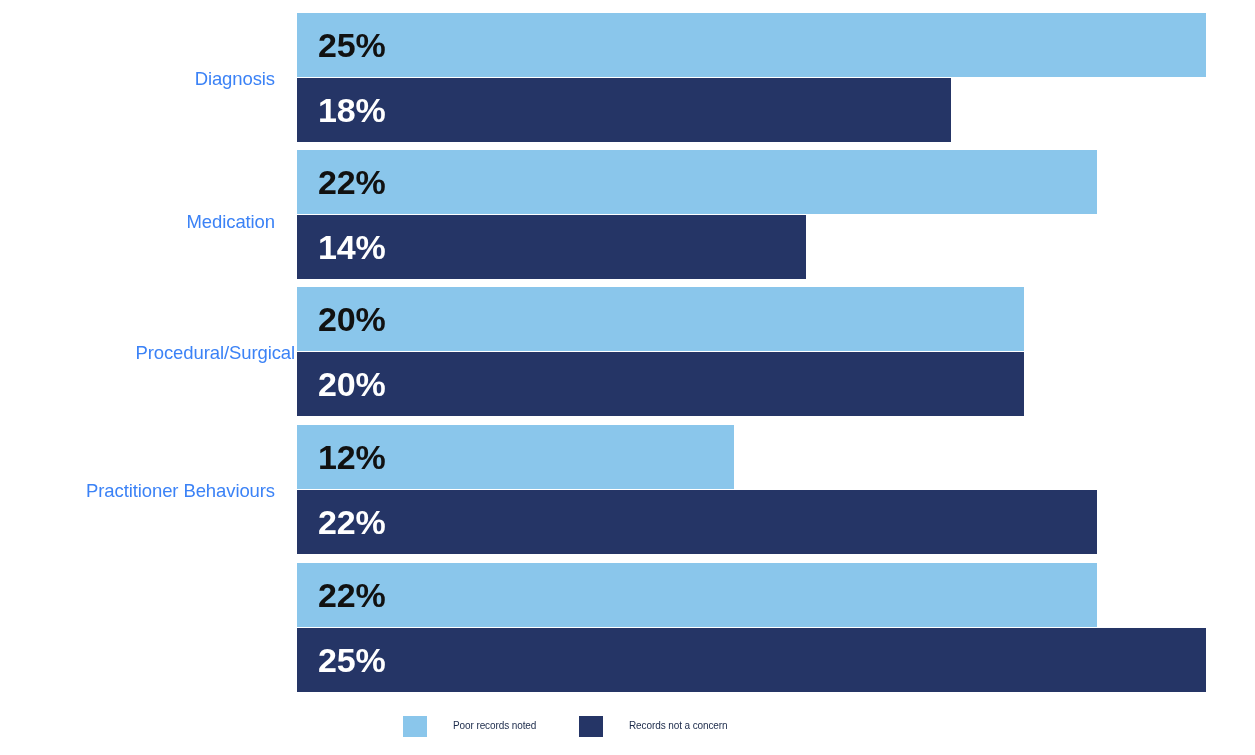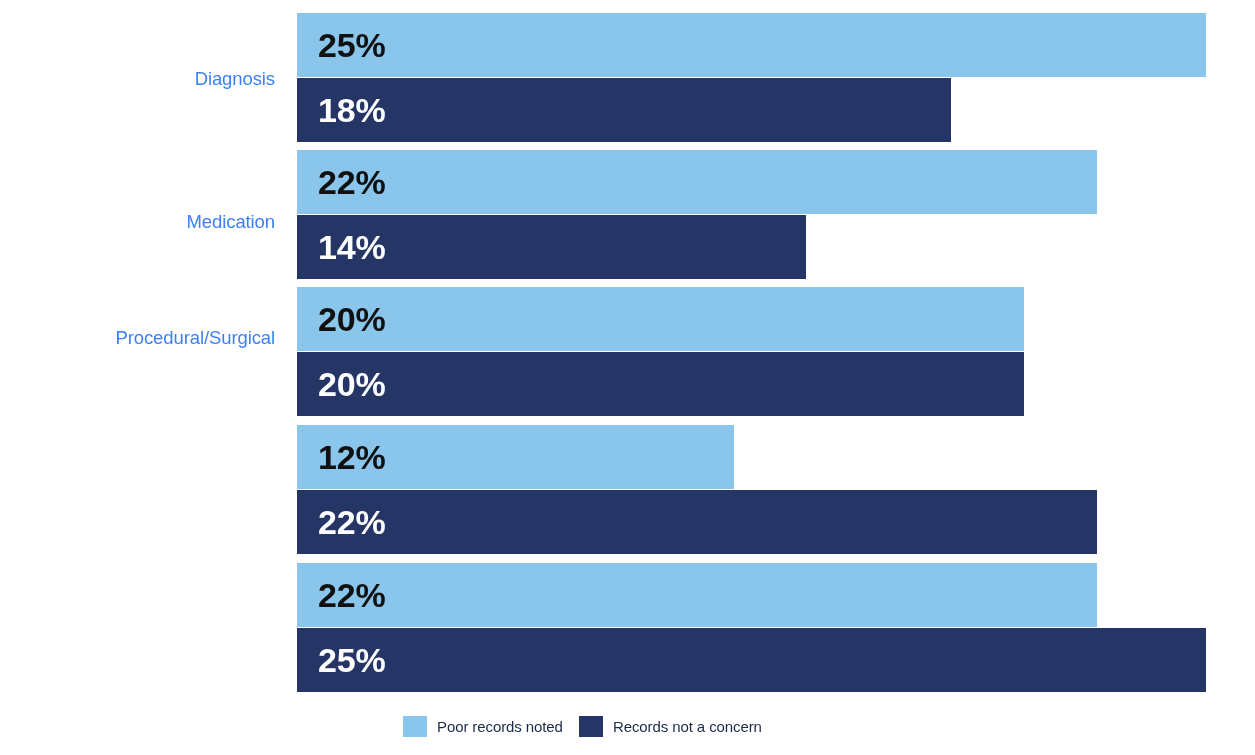--- a/index.html
+++ b/index.html
@@ -94,22 +94,22 @@
     height: 28px;
     display: flex;
     align-items: center;
   }
   .legend-swatch {
     width: 24px;
     height: 21px;
     flex: 0 0 auto;
   }
   .legend-text {
-    margin-left: 10px;
-    font-size: 15px;
+    margin-left: 26px;
+    font-size: 10px;
     font-weight: 400;
     color: #1b2a4a;
     letter-spacing: -0.1px;
     line-height: 1;
     white-space: nowrap;
   }
 </style>
 </head>
 <body>
 
@@ -135,32 +135,33 @@
         <div class="bar" style="width:800px;"></div>
         <div class="bar-value">22%</div>
       </div>
       <div class="bar-row series-dark" style="top:65px; width:549px;">
         <div class="bar" style="width:509px;"></div>
         <div class="bar-value">14%</div>
       </div>
     </div>
 
     <div class="cat-group" style="top:287px; height:129px;">
-      <div class="cat-label" style="top:42px;">Procedural/Surgical</div>
+      <div class="cat-label" style="top:57px;margin-left:20px;">Procedural/Surgical</div>
       <div class="bar-row series-light" style="top:0px; width:727px;">
         <div class="bar" style="width:727px;"></div>
         <div class="bar-value">20%</div>
       </div>
       <div class="bar-row series-dark" style="top:65px; width:727px;">
         <div class="bar" style="width:727px;"></div>
         <div class="bar-value">20%</div>
       </div>
     </div>
 
     <div class="cat-group" style="top:425px; height:129px;">
+      <div class="cat-label" style="top:57px;">Practitioner Behaviours</div>
       <div class="bar-row series-light" style="top:0px; width:437px;padding-left:37px;">
         <div class="bar" style="width:437px;"></div>
         <div class="bar-value">12%</div>
       </div>
       <div class="bar-row series-dark" style="top:65px; width:800px;">
         <div class="bar" style="width:800px;"></div>
         <div class="bar-value">22%</div>
       </div>
     </div>
 

